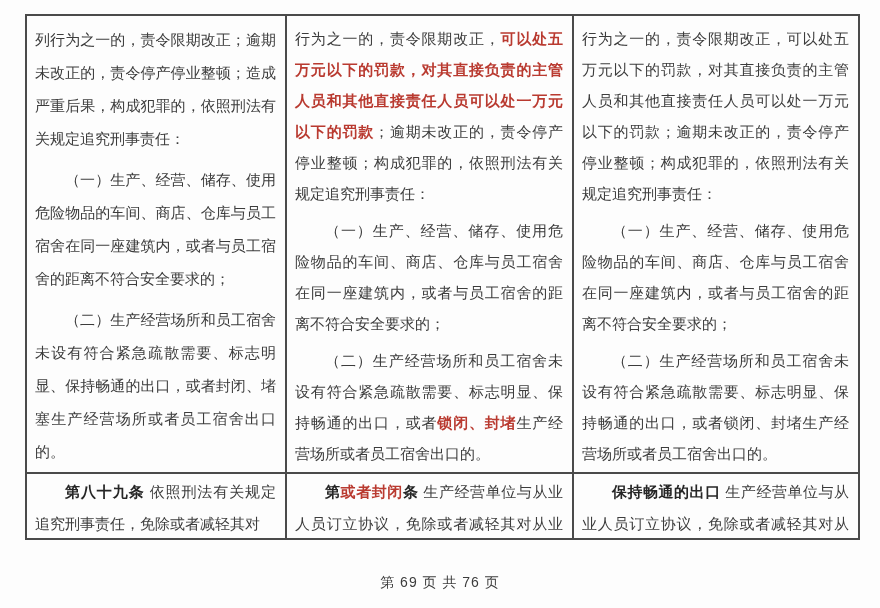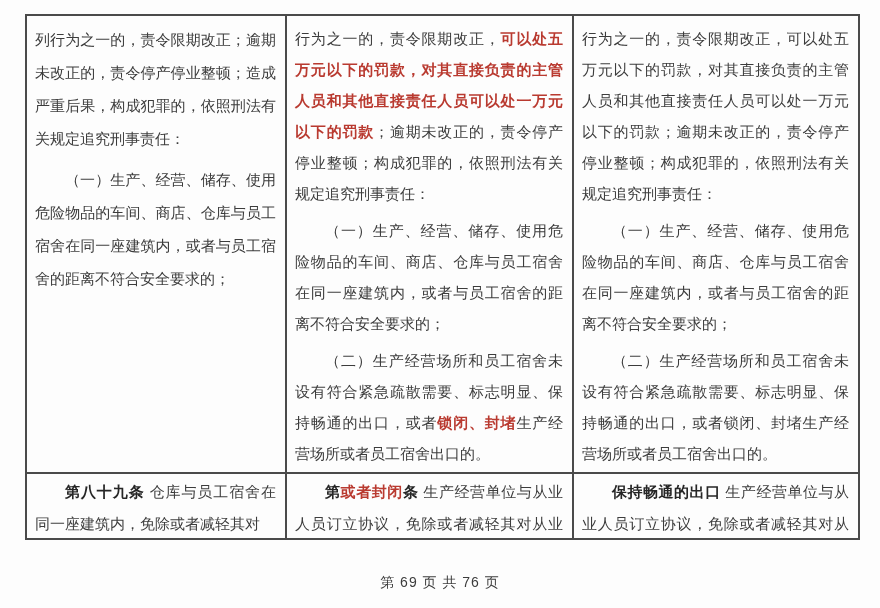--- a/index.html
+++ b/index.html
@@ -53,23 +53,24 @@
 <body>
 
 <div class="page">
 
   <div class="comparison-table">
 
     <div class="table-col col-1">
       <div class="cell body">
         <p class="para"><span class="seg-n">列行为之一的，责令限期改正；逾期未改正的，责令停产停业整顿；造成严重后果，构成犯罪的，依照刑法有关规定追究刑事责任：</span></p>
         <p class="para indent"><span class="seg-n">（一）生产、经营、储存、使用危险物品的车间、商店、仓库与员工宿舍在同一座建筑内，或者与员工宿舍的距离不符合安全要求的；</span></p>
+        <p class="para indent"><span class="seg-n">（二）生产经营场所和员工宿舍未设有符合紧急疏散需要、标志明显、保持畅通的出口，或者封闭、堵塞生产经营场所或者员工宿舍出口的。</span></p>
       </div>
       <div class="cell bottom">
-        <p class="para"><span class="seg-b">第八十九条</span><span class="seg-n"> 仓库与员工宿舍在同一座建筑内，免除或者减轻其对</span></p>
+        <p class="para"><span class="seg-b">第八十九条</span><span class="seg-n"> 依照刑法有关规定追究刑事责任，免除或者减轻其对</span></p>
       </div>
     </div>
 
     <div class="table-col col-2">
       <div class="cell body">
         <p class="para"><span class="seg-n">行为之一的，责令限期改正，</span><span class="seg-r">可以处五万元以下的罚款，对其直接负责的主管人员和其他直接责任人员可以处一万元以下的罚款</span><span class="seg-n">；逾期未改正的，责令停产停业整顿；构成犯罪的，依照刑法有关规定追究刑事责任：</span></p>
         <p class="para indent"><span class="seg-n">（一）生产、经营、储存、使用危险物品的车间、商店、仓库与员工宿舍在同一座建筑内，或者与员工宿舍的距离不符合安全要求的；</span></p>
         <p class="para indent"><span class="seg-n">（二）生产经营场所和员工宿舍未设有符合紧急疏散需要、标志明显、保持畅通的出口，或者</span><span class="seg-r">锁闭、封堵</span><span class="seg-n">生产经营场所或者员工宿舍出口的。</span></p>
       </div>
       <div class="cell bottom">

